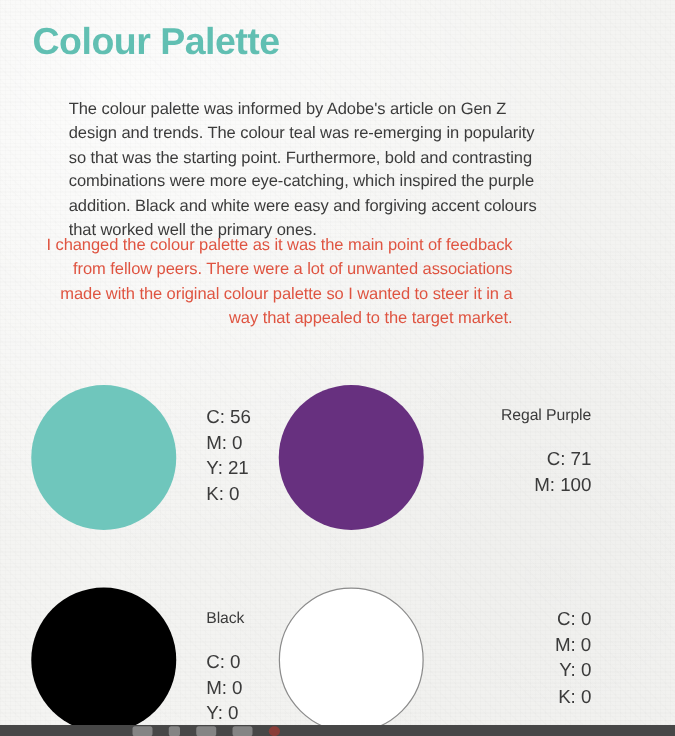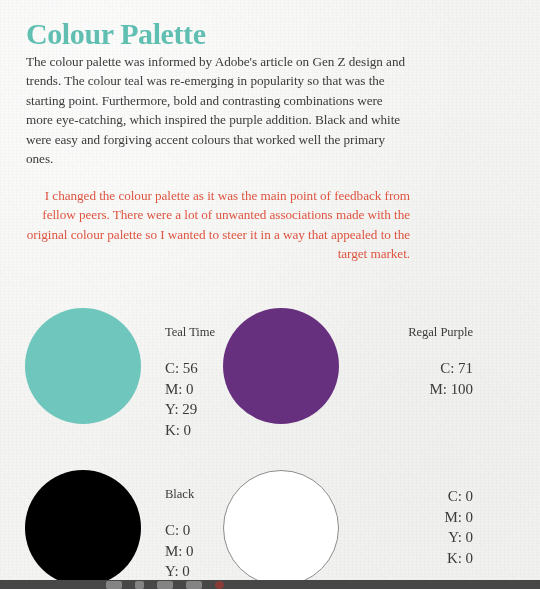--- a/index.html
+++ b/index.html
@@ -1,16 +1,16 @@
 <!DOCTYPE html>
 <html><head>
 <meta charset="utf-8">
 <title>Colour Palette</title>
 <style>
-  * { box-sizing: border-box; font-family: Liberation Serif, serif; }
+  * { box-sizing: border-box; }
   html, body {
     margin: 0;
     padding: 0;
   }
   body {
     width: 540px;
     height: 589px;
     overflow: hidden;
     font-family: "Liberation Sans", sans-serif;
     background: #f5f4f3;
@@ -55,22 +55,23 @@
   .para {
     position: absolute;
     left: 26px;
     width: 384px;
     margin: 0;
     font-size: 13.2px;
     line-height: 19.4px;
     letter-spacing: -0.05px;
   }
   #intro-paragraph {
-    top: 52px;
+    top: 77px;
     color: #3b3b3b;
+    margin-left: 29px;
   }
   #feedback-paragraph {
     top: 186px;
     color: #df5441;
   }
 
   
   #swatch-grid {
     position: absolute;
     left: 0;
@@ -170,25 +171,24 @@
 
     <p class="para" id="feedback-paragraph" style="color: rgb(223, 84, 65); text-align: right;">I changed the colour palette as it was the main point of feedback from fellow peers. There were a lot of unwanted associations made with the original colour palette so I wanted to steer it in a way that appealed to the target market.</p>
 
     <div id="swatch-grid">
 
       <div class="swatch-row">
 
         <div class="swatch col-1">
           <div class="swatch-circle" style="background-color: rgb(111, 198, 188);"></div>
           <div class="swatch-info">
-            <div class="swatch-name">Teal Time</div>
             <ul class="cmyk-list">
               <li>C: 56</li>
               <li>M: 0</li>
-              <li>Y: 29</li>
+              <li>Y: 21</li>
               <li>K: 0</li>
             </ul>
           </div>
         </div>
 
         <div class="swatch col-2">
           <div class="swatch-circle" style="background-color: rgb(103, 48, 127);"></div>
           <div class="swatch-info">
             <div class="swatch-name">Regal Purple</div>
             <ul class="cmyk-list">

